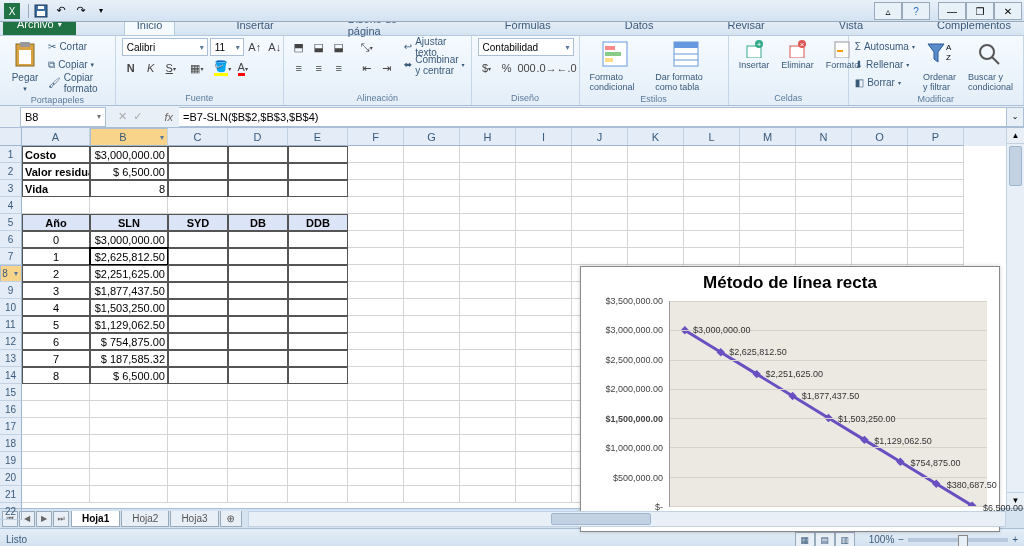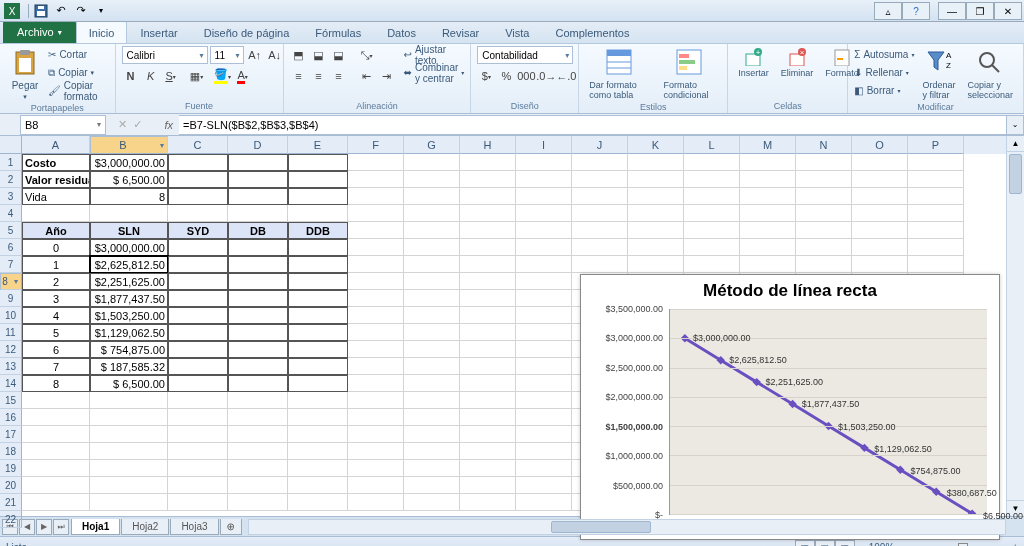--- a/index.html
+++ b/index.html
@@ -10,21 +10,21 @@
 .qat .icon { width:16px; height:16px; margin-right:4px; display:inline-flex; align-items:center; justify-content:center; }
 .qat .divider { width:1px; height:14px; background:#9ab; margin:0 4px; }
 
 
 .titlebar { height: 8px; background:#ff0000; color:#000; display:flex; align-items:center; justify-content:center; font-size:11px; position:relative; }
 .titlebar .title { position:absolute; left:50%; transform:translateX(-50%); }
 .win-controls { position:absolute; right:2px; top:2px; display:flex; gap:0; }
 .win-btn { width:28px; height:18px; display:flex; align-items:center; justify-content:center; background:#e8f0f8; border:1px solid #9ab; font-size:10px; }
 
 
-.ribbon-tabs { height:22px; background:linear-gradient(#e4edf7,#d5e3f1); display:flex; align-items:flex-end; padding-left:0; border-bottom:1px solid #b5c9de; }
+.ribbon-tabs { height:14px; background:linear-gradient(#e4edf7,#d5e3f1); display:flex; align-items:flex-end; padding-left:0; border-bottom:1px solid #b5c9de;gap:48px; }
 .file-tab { background:#207245; color:#fff; padding:3px 14px; font-size:11px; height:22px; display:flex; align-items:center; border-radius:2px 2px 0 0; margin-left:3px; }
 .file-tab::after { content:"▾"; font-size:8px; margin-left:4px; }
 .rtab { padding:3px 12px; font-size:11px; color:#3b5a7a; height:22px; display:flex; align-items:center; border:1px solid transparent; border-bottom:none; }
 .rtab.active { background:#f5faff; border-color:#b5c9de; border-radius:2px 2px 0 0; }
 
 
 .ribbon { height:70px; background:linear-gradient(#f5faff,#e4eef8); border-bottom:1px solid #a9bed4; display:flex; }
 .rgroup { border-right:1px solid #c6d6e7; padding:2px 6px 0 6px; display:flex; flex-direction:column; justify-content:space-between; position:relative; }
 .rgroup-body { flex:1; display:flex; align-items:flex-start; gap:4px; }
 .rgroup-label { font-size:9px; color:#5b7a9b; text-align:center; padding-bottom:2px; }
@@ -260,34 +260,34 @@
       </div>
     </div>
     <div class="rgroup-label">Diseño</div>
   </div>
 
   <div class="rgroup" style="width:168px;">
     <div class="rgroup-body">
       <div class="btn btn-big">
           <svg class="btn-icon">
             <rect x="2" y="2" width="24" height="24" fill="#fff" stroke="#69d"></rect>
+            <rect x="4" y="6" width="10" height="4" fill="#f88"></rect>
+            <rect x="4" y="12" width="16" height="4" fill="#8c8"></rect>
+            <rect x="4" y="18" width="8" height="4" fill="#fd8"></rect>
+          </svg>
+          <span style="font-size:9px;line-height:10px;">Formato condicional</span>
+        </div>
+      <div class="btn btn-big">
+          <svg class="btn-icon">
+            <rect x="2" y="2" width="24" height="24" fill="#fff" stroke="#69d"></rect>
             <rect x="2" y="2" width="24" height="6" fill="#69d"></rect>
             <line x1="2" y1="14" x2="26" y2="14" stroke="#69d"></line>
             <line x1="2" y1="20" x2="26" y2="20" stroke="#69d"></line>
           </svg>
           <span style="font-size:9px;line-height:10px;">Dar formato como tabla</span>
-        </div>
-      <div class="btn btn-big">
-          <svg class="btn-icon">
-            <rect x="2" y="2" width="24" height="24" fill="#fff" stroke="#69d"></rect>
-            <rect x="4" y="6" width="10" height="4" fill="#f88"></rect>
-            <rect x="4" y="12" width="16" height="4" fill="#8c8"></rect>
-            <rect x="4" y="18" width="8" height="4" fill="#fd8"></rect>
-          </svg>
-          <span style="font-size:9px;line-height:10px;">Formato condicional</span>
         </div>
     </div>
     <div class="rgroup-label">Estilos</div>
   </div>
 
   <div class="rgroup" style="width:120px;">
     <div class="rgroup-body">
       <div class="btn">
           <svg class="btn-icon">
             <rect x="2" y="6" width="14" height="12" fill="#fff" stroke="#3a8"></rect>
@@ -340,21 +340,21 @@
             <text x="22" y="10" font-size="8">A</text>
             <text x="22" y="20" font-size="8">Z</text>
           </svg>
           <span style="font-size:9px;line-height:10px;">Ordenar y filtrar</span>
         </div>
       <div class="btn btn-big">
           <svg class="btn-icon">
             <circle cx="12" cy="12" r="7" fill="none" stroke="#555" stroke-width="2"></circle>
             <line x1="17" y1="17" x2="24" y2="24" stroke="#555" stroke-width="2"></line>
           </svg>
-          <span style="font-size:9px;line-height:10px;">Copiar y seleccionar</span>
+          <span style="font-size:9px;line-height:10px;">Buscar y condicional</span>
         </div>
     </div>
     <div class="rgroup-label">Modificar</div>
   </div>
 </div>
 
 <div class="fbar">
   <div class="namebox">B8</div>
   <span style="margin-left:12px;color:#aaa;">✕</span>
   <span style="margin-left:6px;color:#aaa;">✓</span>
@@ -438,21 +438,21 @@
         <div class="cell" style="width: 56px;"></div>
         <div class="cell" style="width: 56px;"></div>
         <div class="cell" style="width: 56px;"></div>
         <div class="cell" style="width: 56px;"></div>
         <div class="cell" style="width: 56px;"></div>
         <div class="cell" style="width: 56px;"></div>
         <div class="cell" style="width: 56px;"></div>
         <div class="cell" style="width: 56px;"></div>
       </div>
       <div class="row">
-        <div class="cell boxed" style="width: 68px; font-weight: normal;">Vida</div>
+        <div class="cell boxed" style="width: 68px; font-weight: bold;">Vida</div>
         <div class="cell boxed r" style="width: 78px;">8</div>
         <div class="cell boxed" style="width: 60px;"></div>
         <div class="cell boxed" style="width: 60px;"></div>
         <div class="cell boxed" style="width: 60px;"></div>
         <div class="cell" style="width: 56px;"></div>
         <div class="cell" style="width: 56px;"></div>
         <div class="cell" style="width: 56px;"></div>
         <div class="cell" style="width: 56px;"></div>
         <div class="cell" style="width: 56px;"></div>
         <div class="cell" style="width: 56px;"></div>

